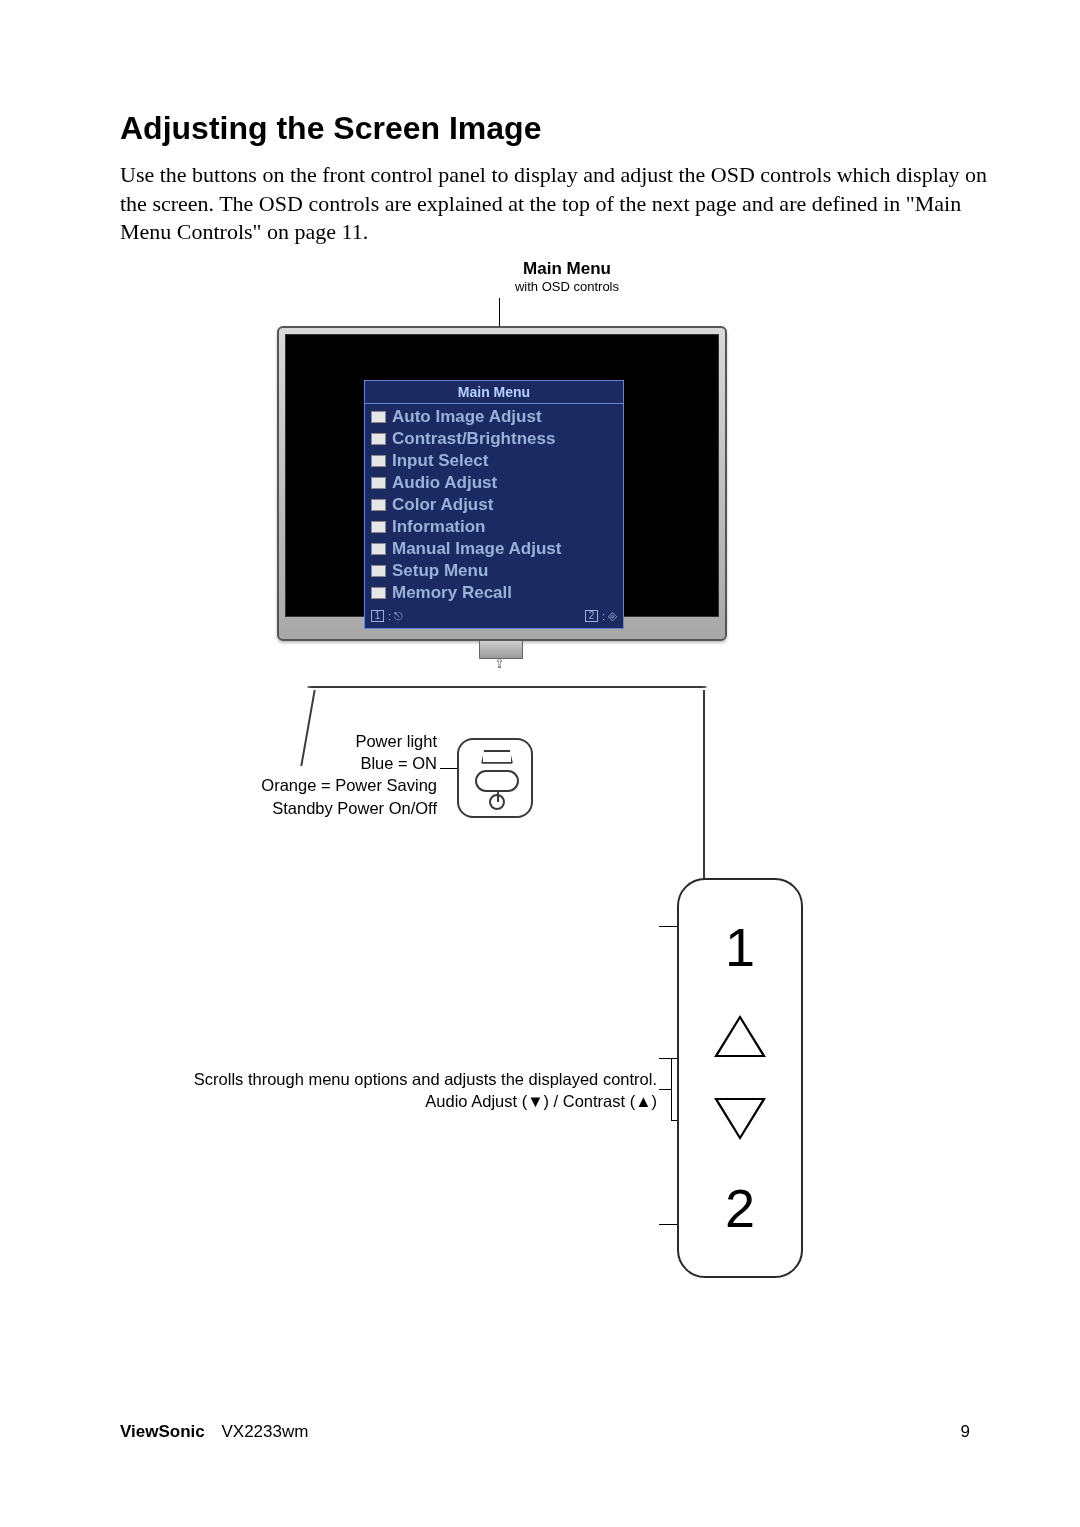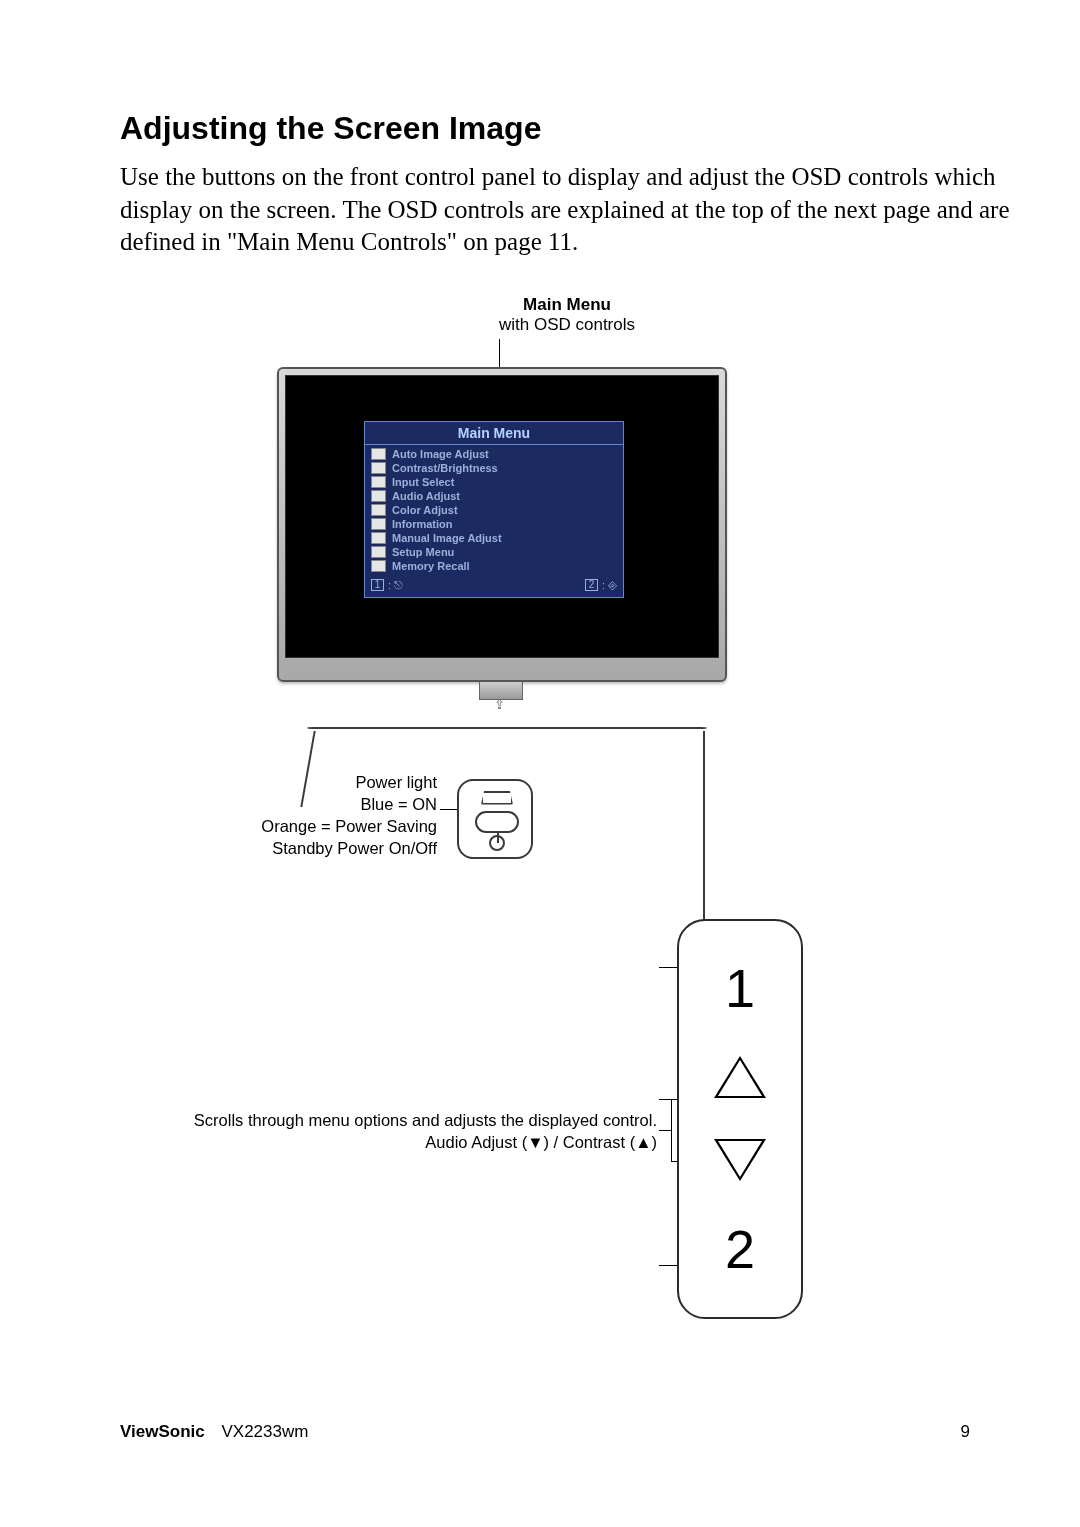--- a/index.html
+++ b/index.html
@@ -1,33 +1,33 @@
 <!DOCTYPE html>
 <html><head>
 <meta charset="utf-8">
 <style>
   * { box-sizing: border-box; margin: 0; padding: 0; }
   html, body { width: 1080px; height: 1527px; background: #fff; font-family: Arial, Helvetica, sans-serif; color: #000; }
   .page { position: relative; width: 1080px; height: 1527px; padding: 110px 66px 0 120px; }
   .heading { font-size: 32px; font-weight: bold; margin-bottom: 14px; }
-  .intro { font-size: 25px; font-family: "Times New Roman", serif; line-height: 1.3; margin-bottom: 36px; }
+  .intro { font-size: 22px; font-family: "Times New Roman", serif; line-height: 1.3; margin-bottom: 12px; }
   .fig-title-block { text-align: center; margin: 0 auto 4px; width: 840px; }
   .fig-title { font-weight: bold; font-size: 17px; }
-  .fig-sub { font-size: 17px; }
+  .fig-sub { font-size: 13px; }
   .fig { position: relative; width: 840px; height: 1030px; margin: 0 auto; }
 
   
   .monitor { position: absolute; left: 130px; top: 28px; width: 450px; height: 315px; background: linear-gradient(180deg,#d9d9d9,#a8a8a8); border: 2px solid #555; border-radius: 6px; box-shadow: 0 2px 3px rgba(0,0,0,.25); }
   .monitor-inner { position: absolute; left: 6px; top: 6px; right: 6px; bottom: 22px; background: #000; border: 1px solid #333; }
   .osd { position: absolute; left: 78px; top: 45px; width: 260px; background: #1b2b62; border: 1px solid #6784d6; font-family: Arial, sans-serif; }
   .osd-title { color: #b6d0ff; font-weight: bold; font-size: 14px; padding: 3px 6px; text-align: center; border-bottom: 1px solid #6784d6; }
   .osd-list { list-style: none; padding: 2px 6px 4px; }
   .osd-list li { display: flex; align-items: center; gap: 6px; padding: 1px 0; }
   .osd-icon { display: inline-block; width: 15px; height: 12px; background: #e6e6e6; border: 1px solid #888; flex: 0 0 15px; }
-  .osd-label { color: #9ab0d8; font-size: 11px; font-weight: bold; }
+  .osd-label { color: #9ab0d8; font-size: 17px; font-weight: bold; }
   .osd-foot { display: flex; justify-content: space-between; padding: 2px 6px 5px; }
   .osd-foot .k { display: inline-flex; align-items: center; gap: 4px; }
   .osd-foot .box { display:inline-block; width: 13px; height: 12px; border:1px solid #9ab0d8; color:#9ab0d8; font-size:10px; text-align:center; line-height:10px; }
   .osd-foot .exit { color:#9ab0d8; font-size:11px; }
 
   .monitor-led { position: absolute; left: 12px; top: 12px; width: 14px; height: 5px; background: #e6e6e6; }
 
   
   .line-down-top { position: absolute; left: 352px; top: 0; width: 0; height: 28px; border-left: 1px solid #000; }
 

